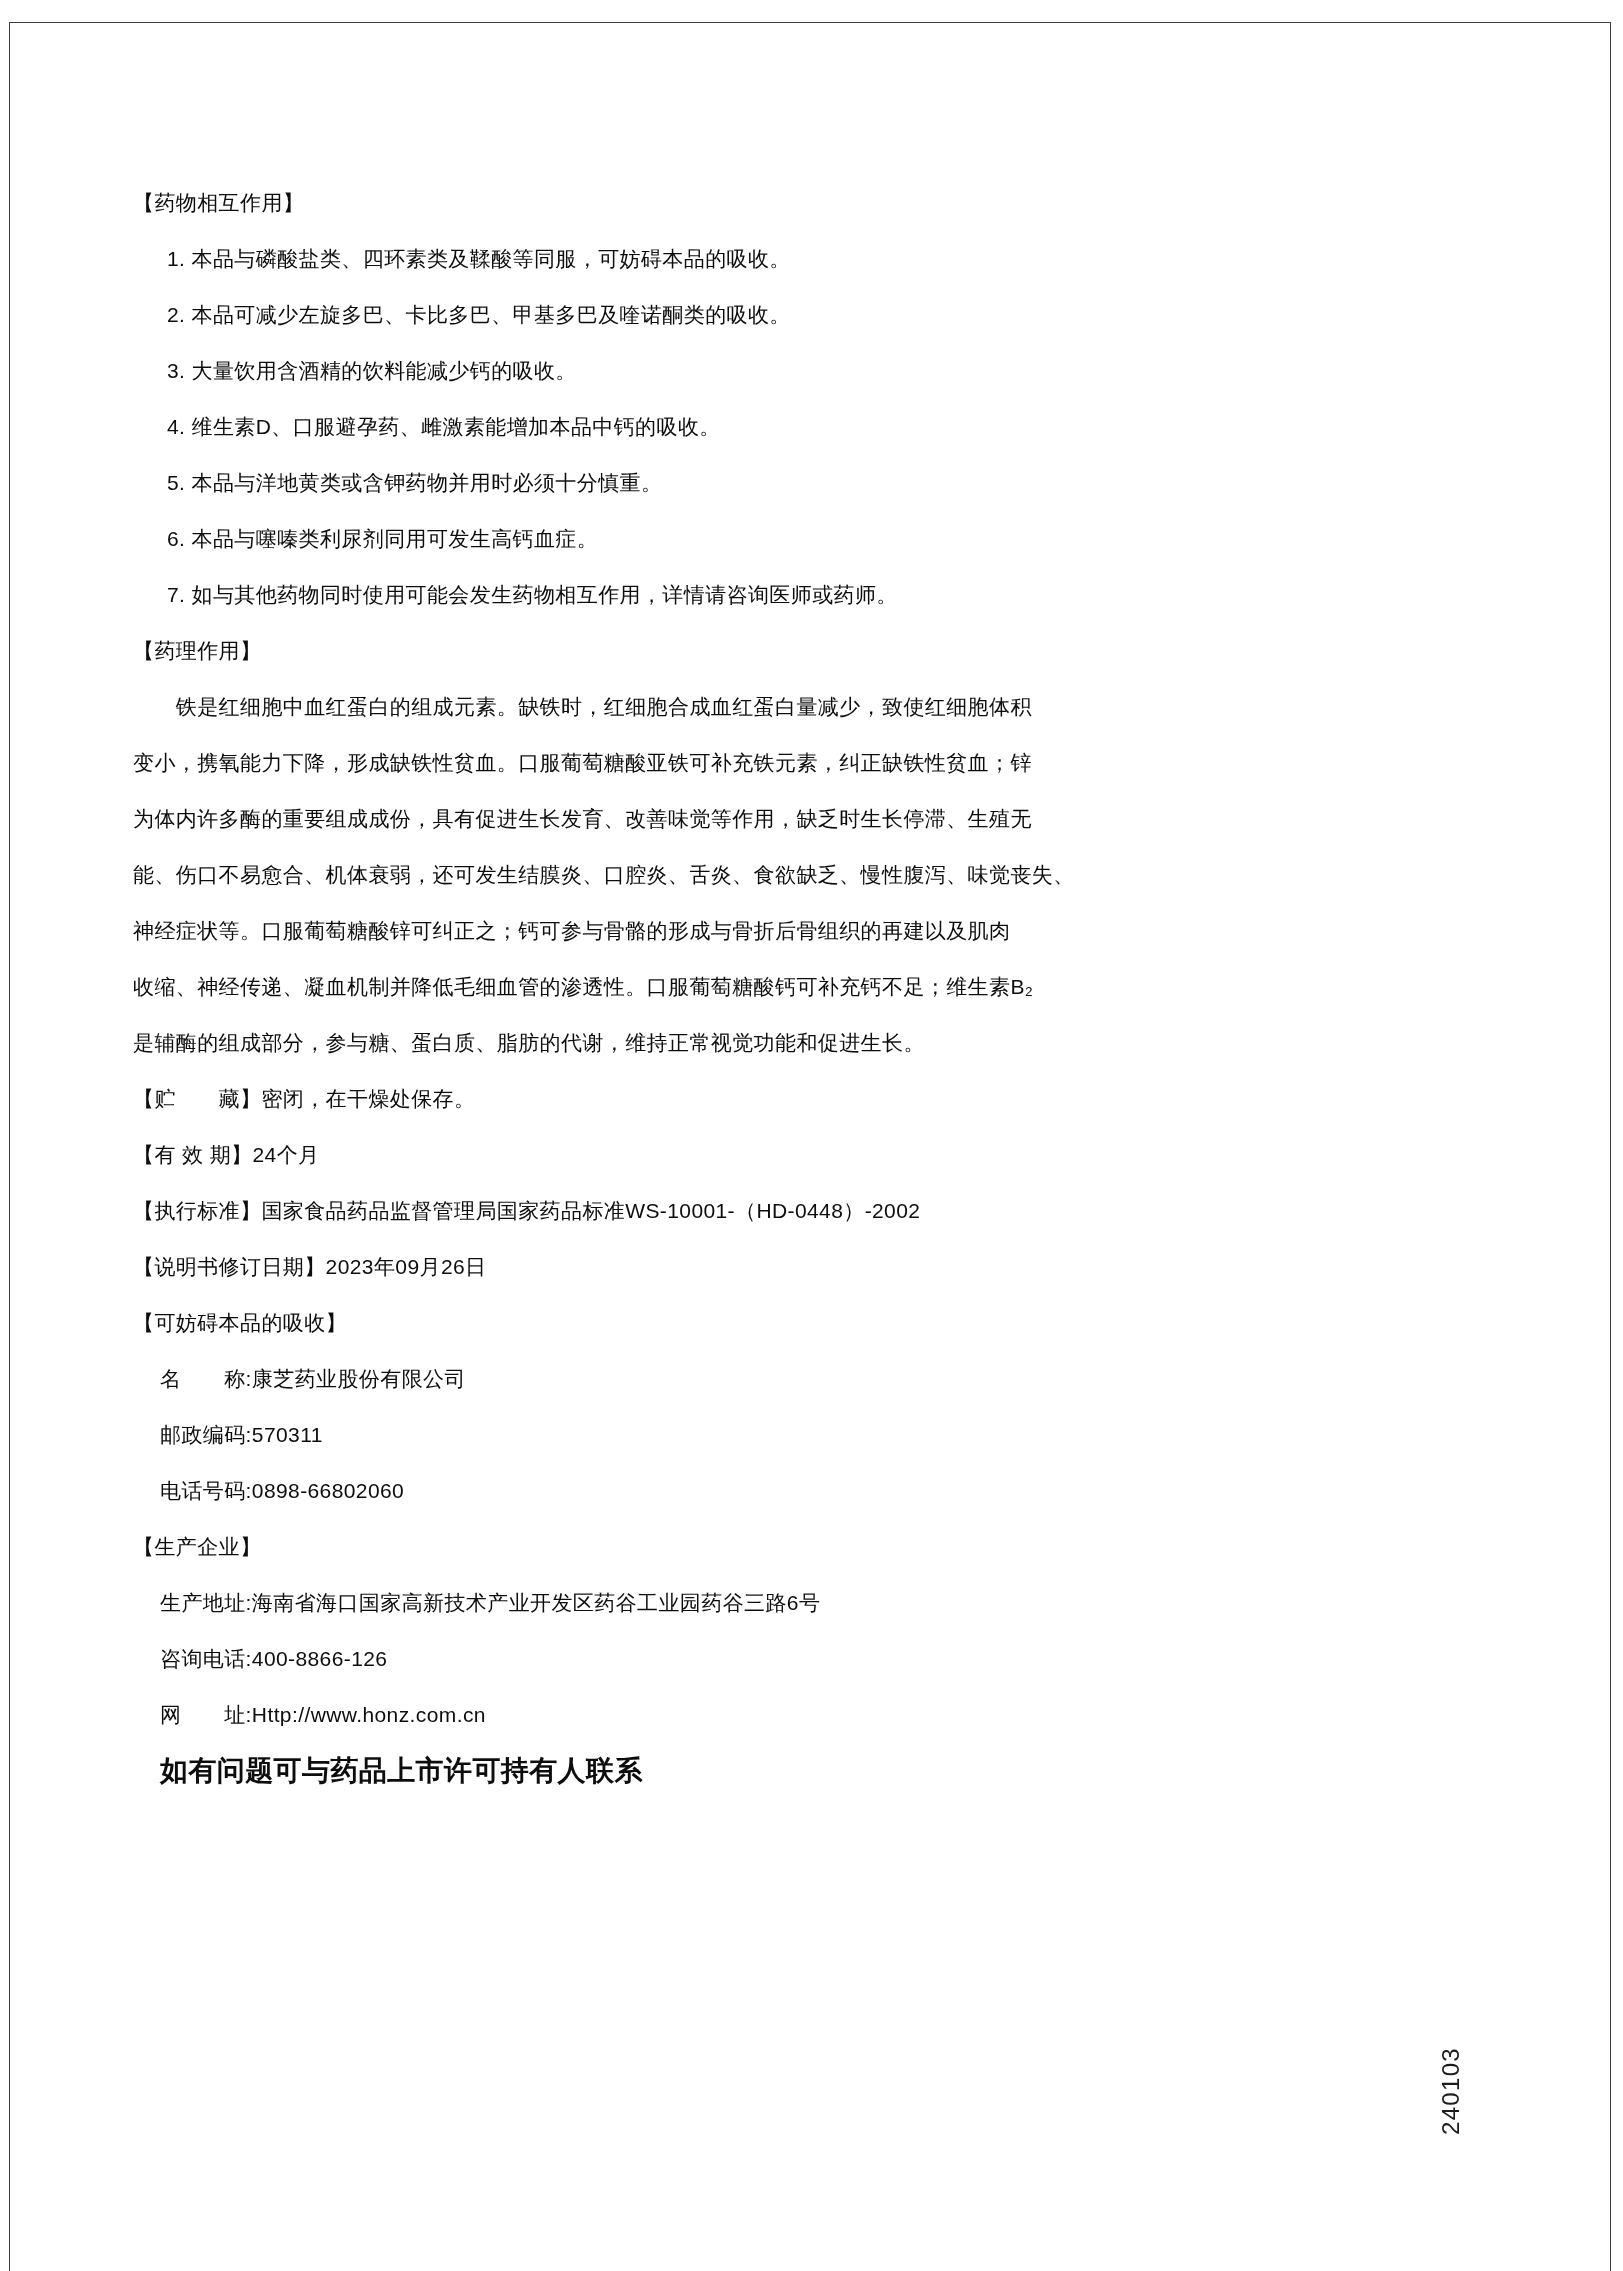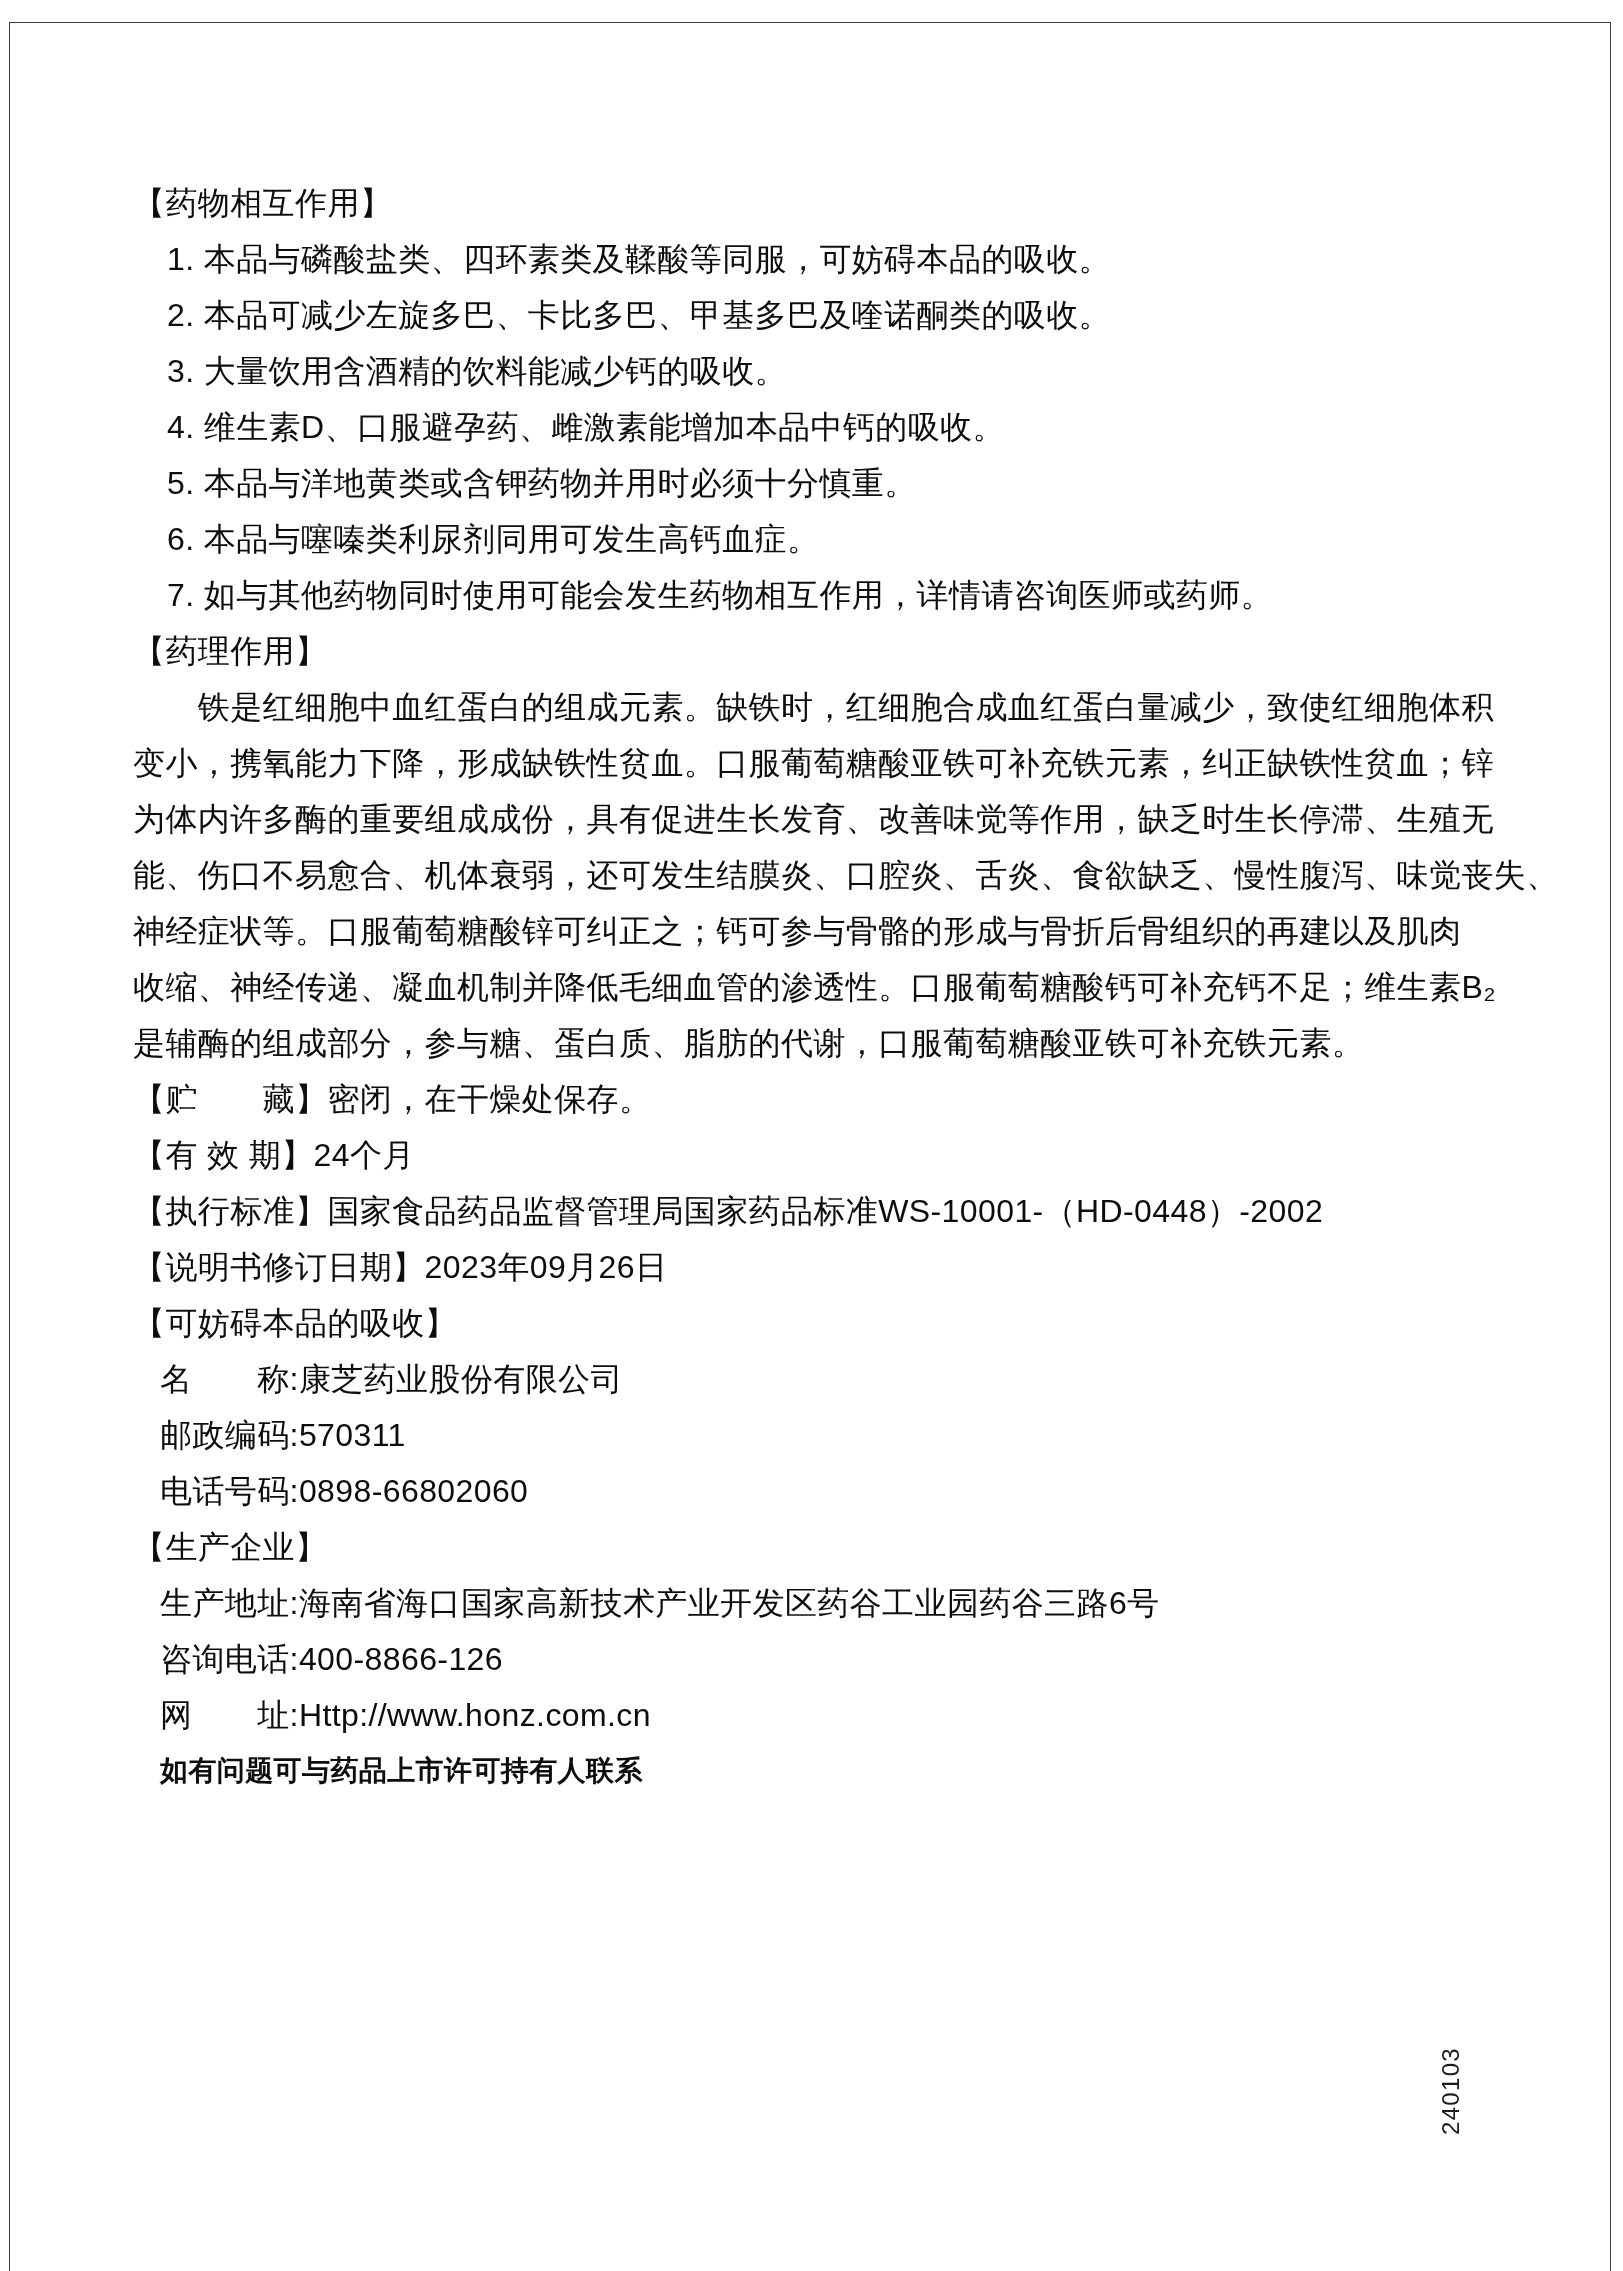--- a/index.html
+++ b/index.html
@@ -25,21 +25,21 @@
   }
   .content {
     position: absolute;
     left: 133px;
     top: 175px;
     width: 1151px;
   }
   .line {
     height: 56px;
     line-height: 56px;
-    font-size: 32px;
+    font-size: 21px;
     white-space: pre;
     letter-spacing: 0.4px;
   }
   .i { padding-left: 34px; }   
   .k { padding-left: 27px; }   
   .b { padding-left: 27px; font-weight: bold; font-size: 28px; }
   .side-code {
     position: absolute;
     left: 1451px;
     top: 2091px;
@@ -65,21 +65,21 @@
     <div class="line i">5. 本品与洋地黄类或含钾药物并用时必须十分慎重。</div>
     <div class="line i">6. 本品与噻嗪类利尿剂同用可发生高钙血症。</div>
     <div class="line i">7. 如与其他药物同时使用可能会发生药物相互作用，详情请咨询医师或药师。</div>
     <div class="line">【药理作用】</div>
     <div class="line">　　铁是红细胞中血红蛋白的组成元素。缺铁时，红细胞合成血红蛋白量减少，致使红细胞体积</div>
     <div class="line">变小，携氧能力下降，形成缺铁性贫血。口服葡萄糖酸亚铁可补充铁元素，纠正缺铁性贫血；锌</div>
     <div class="line">为体内许多酶的重要组成成份，具有促进生长发育、改善味觉等作用，缺乏时生长停滞、生殖无</div>
     <div class="line">能、伤口不易愈合、机体衰弱，还可发生结膜炎、口腔炎、舌炎、食欲缺乏、慢性腹泻、味觉丧失、</div>
     <div class="line">神经症状等。口服葡萄糖酸锌可纠正之；钙可参与骨骼的形成与骨折后骨组织的再建以及肌肉</div>
     <div class="line">收缩、神经传递、凝血机制并降低毛细血管的渗透性。口服葡萄糖酸钙可补充钙不足；维生素B₂</div>
-    <div class="line">是辅酶的组成部分，参与糖、蛋白质、脂肪的代谢，口服葡萄糖酸亚铁可补充铁元素。</div>
+    <div class="line">是辅酶的组成部分，参与糖、蛋白质、脂肪的代谢，维持正常视觉功能和促进生长。</div>
     <div class="line">【贮　　藏】密闭，在干燥处保存。</div>
     <div class="line">【有 效 期】24个月</div>
     <div class="line">【执行标准】国家食品药品监督管理局国家药品标准WS-10001-（HD-0448）-2002</div>
     <div class="line">【说明书修订日期】2023年09月26日</div>
     <div class="line">【可妨碍本品的吸收】</div>
     <div class="line k">名　　称:康芝药业股份有限公司</div>
     <div class="line k">邮政编码:570311</div>
     <div class="line k">电话号码:0898-66802060</div>
     <div class="line">【生产企业】</div>
     <div class="line k">生产地址:海南省海口国家高新技术产业开发区药谷工业园药谷三路6号</div>

